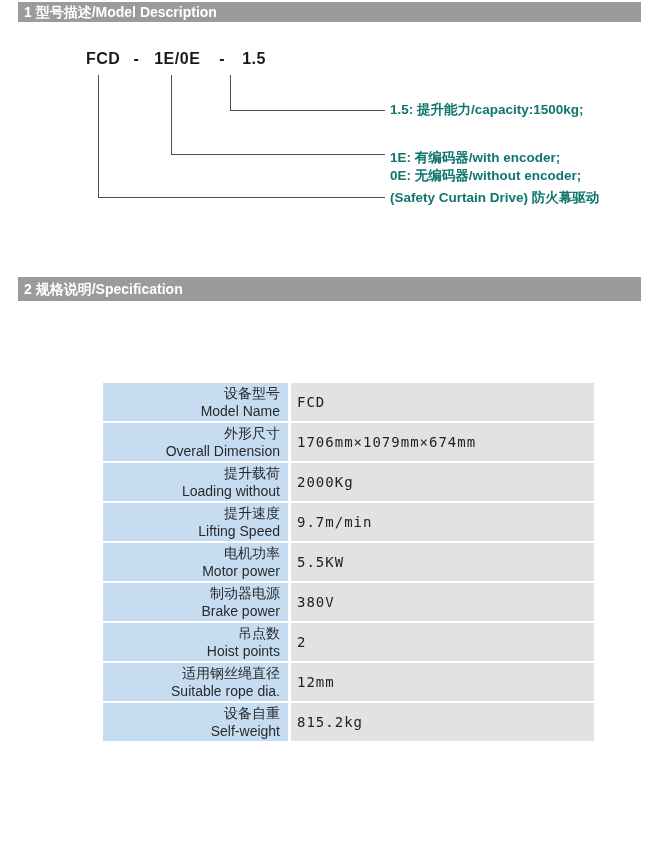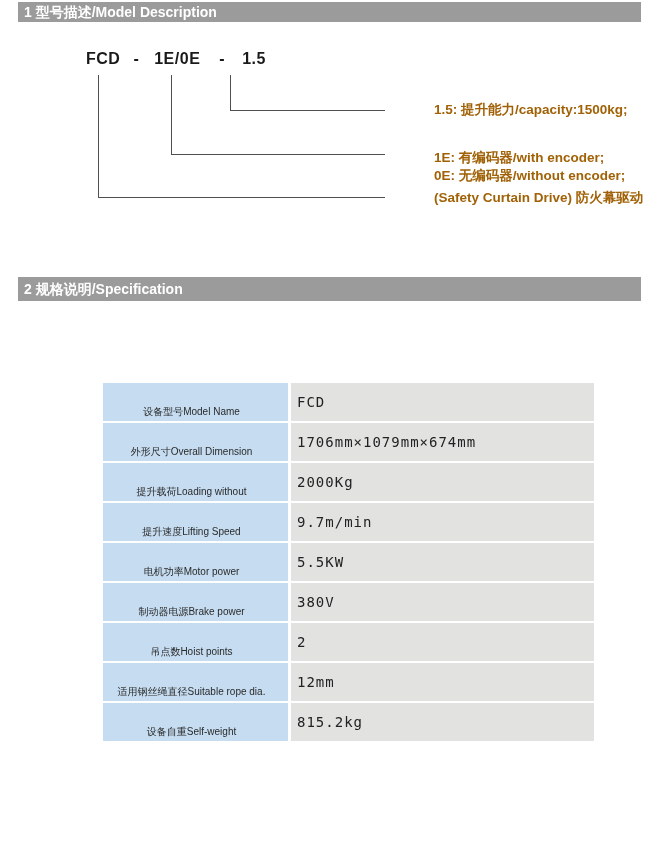--- a/index.html
+++ b/index.html
@@ -43,23 +43,22 @@
   
   .cline { position:absolute; background:#4f4f4f; }
 
   
   .ann {
     position:absolute;
     left:390px;
     font-weight:bold;
     font-size:13.5px;
     line-height:18px;
-    color:#a16207;
-    white-space:nowrap;
-    margin-left:44px;
+    color:#0f766e;
+    white-space:nowrap;
   }
   .ann1 { top:101px; }
   .ann2 { top:149px; }
   .ann3 { top:189px; }
 
   
   .spec-table {
     position:absolute;
     left:103px; top:383px;
     width:491px;
@@ -67,25 +66,25 @@
   .spec-row {
     display:flex;
     height:38px;
     margin-bottom:2px;
   }
   .spec-label {
     width:185px;
     margin-right:3px;
     background:#c6ddf1;
     display:flex;
-    flex-direction:row;
+    flex-direction:column;
     justify-content:center;
     align-items:flex-end;
     padding-right:8px;
-    font-size:10px;
+    font-size:14px;
     line-height:18px;
     color:#2a2a2a;
     white-space:nowrap;
   }
   .spec-value {
     flex:1;
     background:#e2e2e1;
     display:flex;
     align-items:center;
     padding-left:6px;

